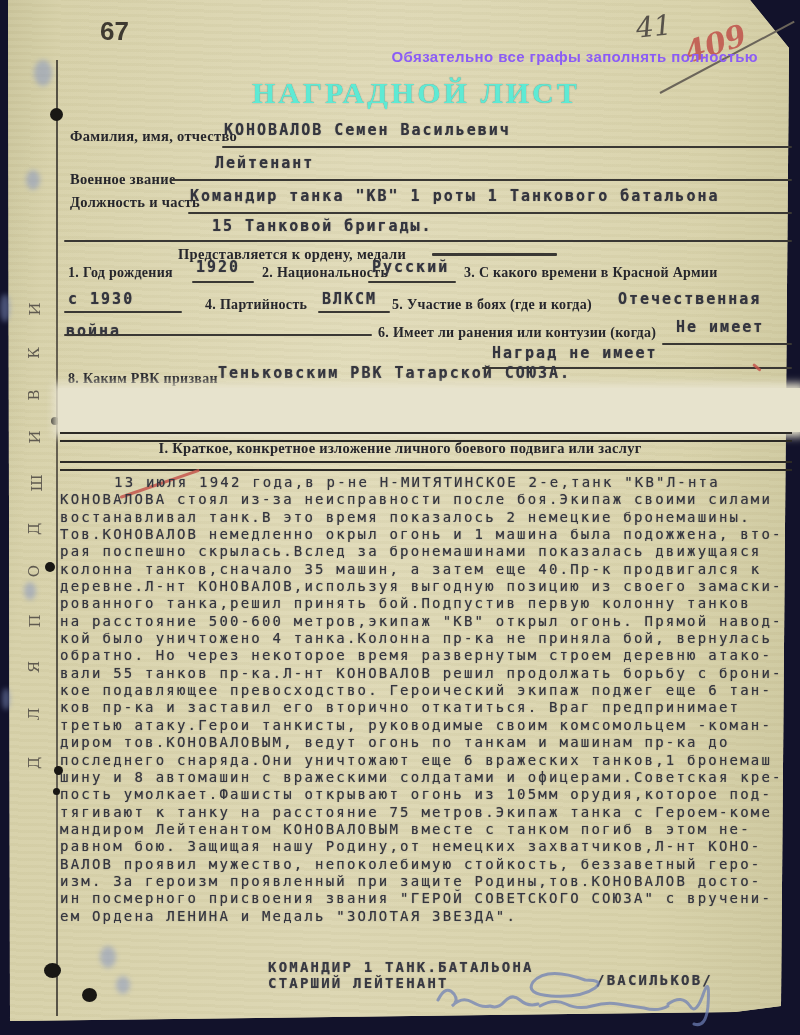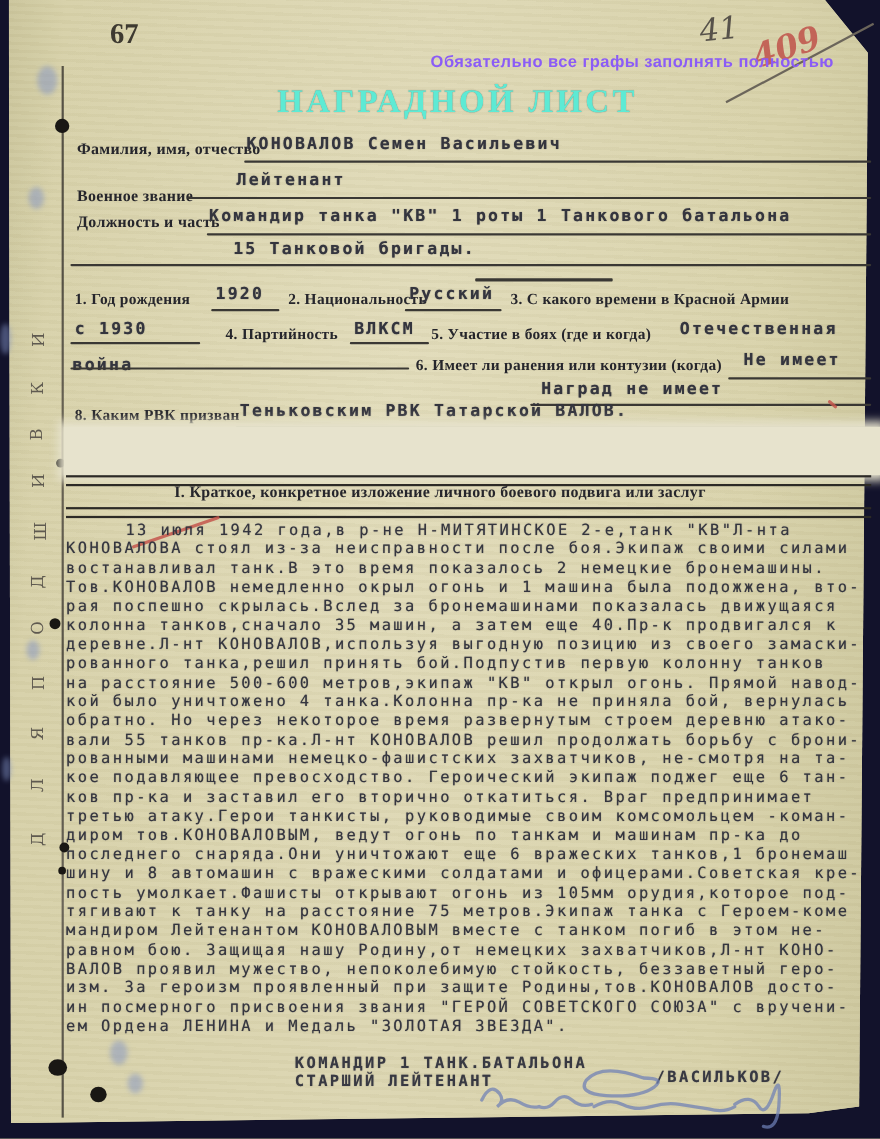--- a/index.html
+++ b/index.html
@@ -45,21 +45,21 @@
     box-shadow:0 0 8px 5px rgba(231,227,205,.95);}
   .strike{position:absolute;background:#6b655a;height:2px;}
   .redline{position:absolute;background:#c4564c;height:2.5px;border-radius:2px;opacity:.85;}
 </style>
 </head>
 <body>
 
 <div class="scan">
   <div class="paper"></div>
 
-  <div class="abs" style="left:100px;top:16px;font-size:26px;font-weight:700;color:#3e3a31;font-family:Liberation Serif, serif;">67</div>
+  <div class="abs" style="left:100px;top:16px;font-size:26px;font-weight:700;color:#3e3a31;font-family:Liberation Sans, sans-serif;">67</div>
   <div class="abs pencil" style="left:636px;top:10px;font-size:28px;transform:rotate(-6deg);">41</div>
   <div class="abs red" style="left:684px;top:26px;font-size:30px;font-weight:700;transform:rotate(-18deg);opacity:.85;">409</div>
   <div class="strike" style="left:660px;top:92px;width:152px;transform:rotate(-28deg);transform-origin:left center;"></div>
 
   <div class="abs instr" style="left:370px;top:48px;width:388px;text-align:right;">Обязательно все графы заполнять полностью</div>
   <div class="abs title" style="left:252px;top:76px;width:320px;text-align:center;">НАГРАДНОЙ ЛИСТ</div>
 
   <div class="vborder"></div>
   <span class="margin-letter" style="top:300px">И</span>
   <span class="margin-letter" style="top:344px">К</span>
@@ -96,20 +96,21 @@
   <div class="abs lbl2" style="left:70px;top:171px;">Военное звание</div>
   <div class="abs typed" style="left:215px;top:154px;">Лейтенант</div>
   <div class="line" style="left:170px;top:179px;width:622px;"></div>
 
   <div class="abs lbl2" style="left:70px;top:194px;">Должность и часть</div>
   <div class="abs typed" style="left:190px;top:187px;">Командир  танка "КВ" 1 роты  1 Танкового батальона</div>
   <div class="line" style="left:188px;top:212px;width:604px;"></div>
   <div class="abs typed" style="left:212px;top:217px;">15 Танковой  бригады.</div>
   <div class="line" style="left:64px;top:240px;width:728px;"></div>
 
+  <div class="abs lbl2" style="left:178px;top:246px;">Представляется к ордену, медали</div>
   <div class="line" style="left:432px;top:253px;width:125px;height:3px;"></div>
 
   <div class="abs lbl" style="left:68px;top:265px;text-align:center;">1. Год рождения</div>
   <div class="abs typed" style="left:196px;top:258px;">1920</div>
   <div class="line" style="left:192px;top:281px;width:62px;"></div>
   <div class="abs lbl" style="left:262px;top:265px;">2. Национальность</div>
   <div class="abs typed" style="left:372px;top:258px;">Русский</div>
   <div class="line" style="left:368px;top:281px;width:88px;"></div>
   <div class="abs lbl" style="left:464px;top:265px;">3. С какого времени в Красной Армии</div>
 
@@ -124,21 +125,21 @@
   <div class="abs typed" style="left:66px;top:322px;">война</div>
   <div class="line" style="left:64px;top:334px;width:308px;"></div>
   <div class="abs lbl" style="left:378px;top:325px;">6. Имеет ли ранения или контузии (когда)</div>
   <div class="abs typed" style="left:676px;top:318px;">Не имеет</div>
   <div class="line" style="left:662px;top:343px;width:130px;"></div>
 
   <div class="abs typed" style="left:492px;top:344px;">Наград не имеет</div>
   <div class="line" style="left:482px;top:367px;width:310px;"></div>
 
   <div class="abs lbl" style="left:68px;top:371px;">8. Каким РВК призван</div>
-  <div class="abs typed" style="left:218px;top:364px;">Теньковским РВК Татарской ВАЛОВ.</div>
+  <div class="abs typed" style="left:218px;top:364px;">Теньковским РВК Татарской СОЮЗА.</div>
   <div class="line" style="left:214px;top:388px;width:578px;"></div>
   <div class="redline" style="left:752px;top:366px;width:10px;transform:rotate(40deg);"></div>
 
   <div class="whitebox"></div>
 
   <div class="dline" style="left:60px;top:432px;width:732px;"></div>
   <div class="abs lbl2" style="left:120px;top:440px;width:560px;text-align:center;white-space:nowrap;">I. Краткое, конкретное изложение личного боевого подвига или заслуг</div>
   <div class="dline" style="left:60px;top:461px;width:732px;"></div>
 
   <div class="redline" style="left:120px;top:496px;width:84px;transform:rotate(-19deg);transform-origin:left center;"></div>
@@ -149,21 +150,20 @@
     <div class="bl">востанавливал танк.В это время показалось 2 немецкие бронемашины.</div>
     <div class="bl">Тов.КОНОВАЛОВ немедленно окрыл огонь и 1 машина была подожжена, вто-</div>
     <div class="bl">рая поспешно скрылась.Вслед за бронемашинами показалась движущаяся</div>
     <div class="bl">колонна танков,сначало 35 машин, а затем еще 40.Пр-к  продвигался к</div>
     <div class="bl">деревне.Л-нт КОНОВАЛОВ,используя выгодную позицию из своего замаски-</div>
     <div class="bl">рованного танка,решил принять бой.Подпустив первую колонну танков</div>
     <div class="bl">на расстояние 500-600 метров,экипаж "КВ" открыл огонь. Прямой навод-</div>
     <div class="bl">кой было уничтожено 4 танка.Колонна пр-ка не приняла бой, вернулась</div>
     <div class="bl">обратно. Но через некоторое время развернутым строем деревню атако-</div>
     <div class="bl">вали 55 танков пр-ка.Л-нт КОНОВАЛОВ решил продолжать борьбу с брони-</div>
-    <div class="bl">рованными машинами немецко-фашистских захватчиков, не-смотря на та-</div>
     <div class="bl">кое подавляющее превосходство. Героический экипаж поджег еще 6 тан-</div>
     <div class="bl">ков пр-ка и заставил его вторично откатиться. Враг предпринимает</div>
     <div class="bl">третью атаку.Герои танкисты, руководимые своим комсомольцем -коман-</div>
     <div class="bl">диром тов.КОНОВАЛОВЫМ, ведут  огонь по танкам и машинам пр-ка до</div>
     <div class="bl">последнего снаряда.Они уничтожают еще 6 вражеских танков,1 бронемаш</div>
     <div class="bl">шину и 8 автомашин с вражескими солдатами и офицерами.Советская кре-</div>
     <div class="bl">пость умолкает.Фашисты открывают огонь из 105мм орудия,которое под-</div>
     <div class="bl">тягивают к танку на расстояние 75 метров.Экипаж танка с Героем-коме</div>
     <div class="bl">мандиром Лейтенантом КОНОВАЛОВЫМ вместе с танком погиб в этом не-</div>
     <div class="bl">равном бою. Защищая нашу Родину,от немецких захватчиков,Л-нт КОНО-</div>

